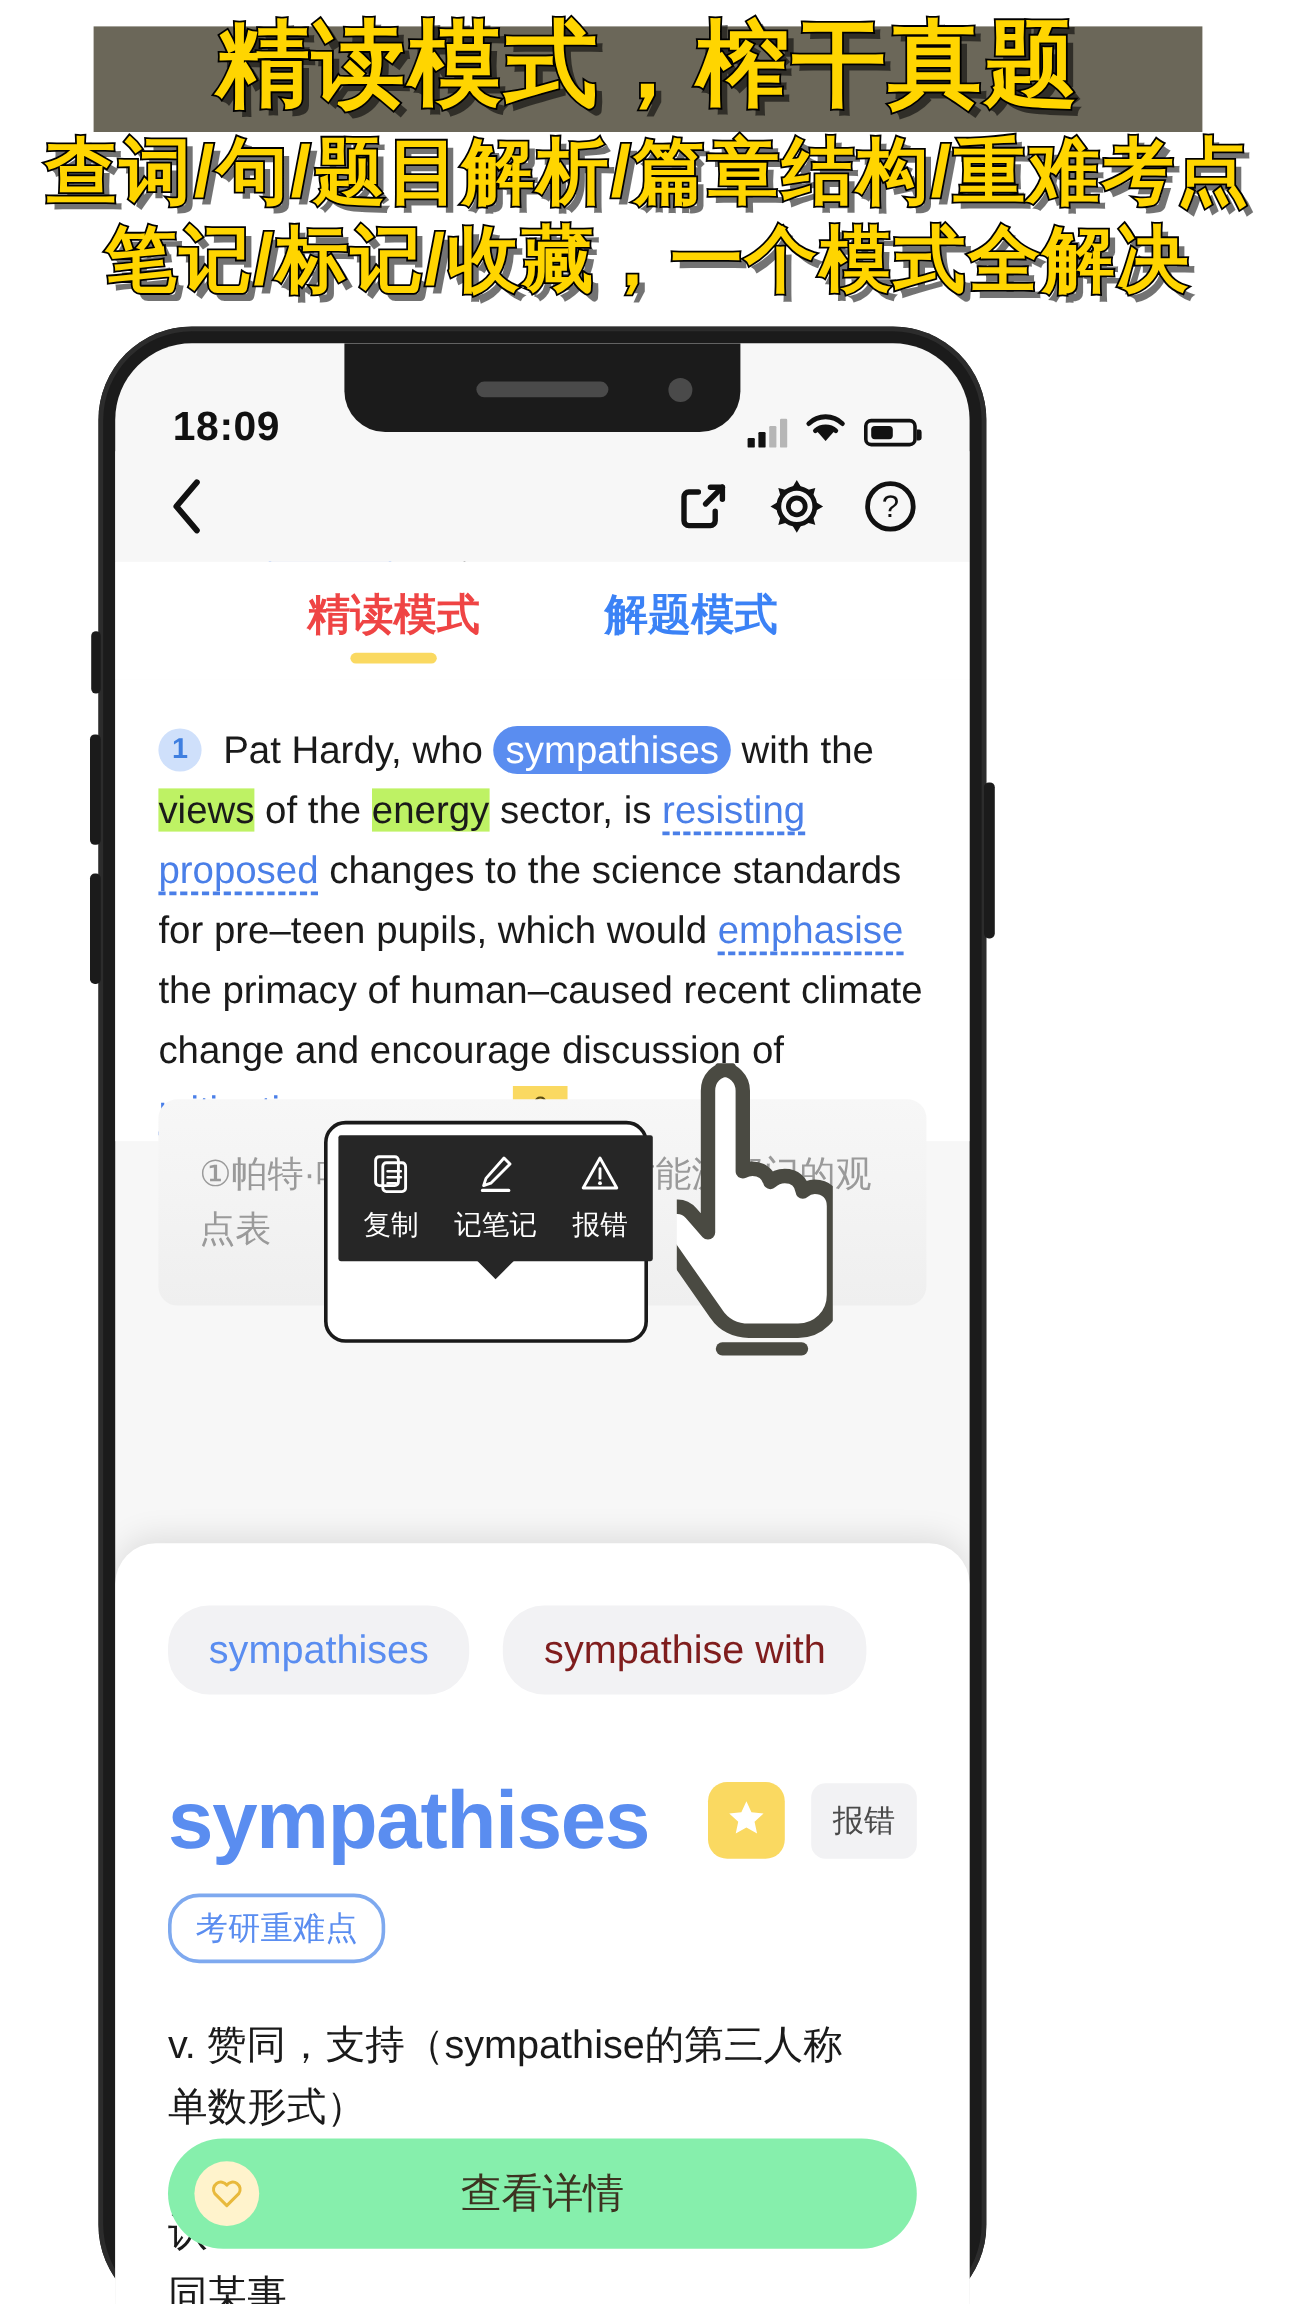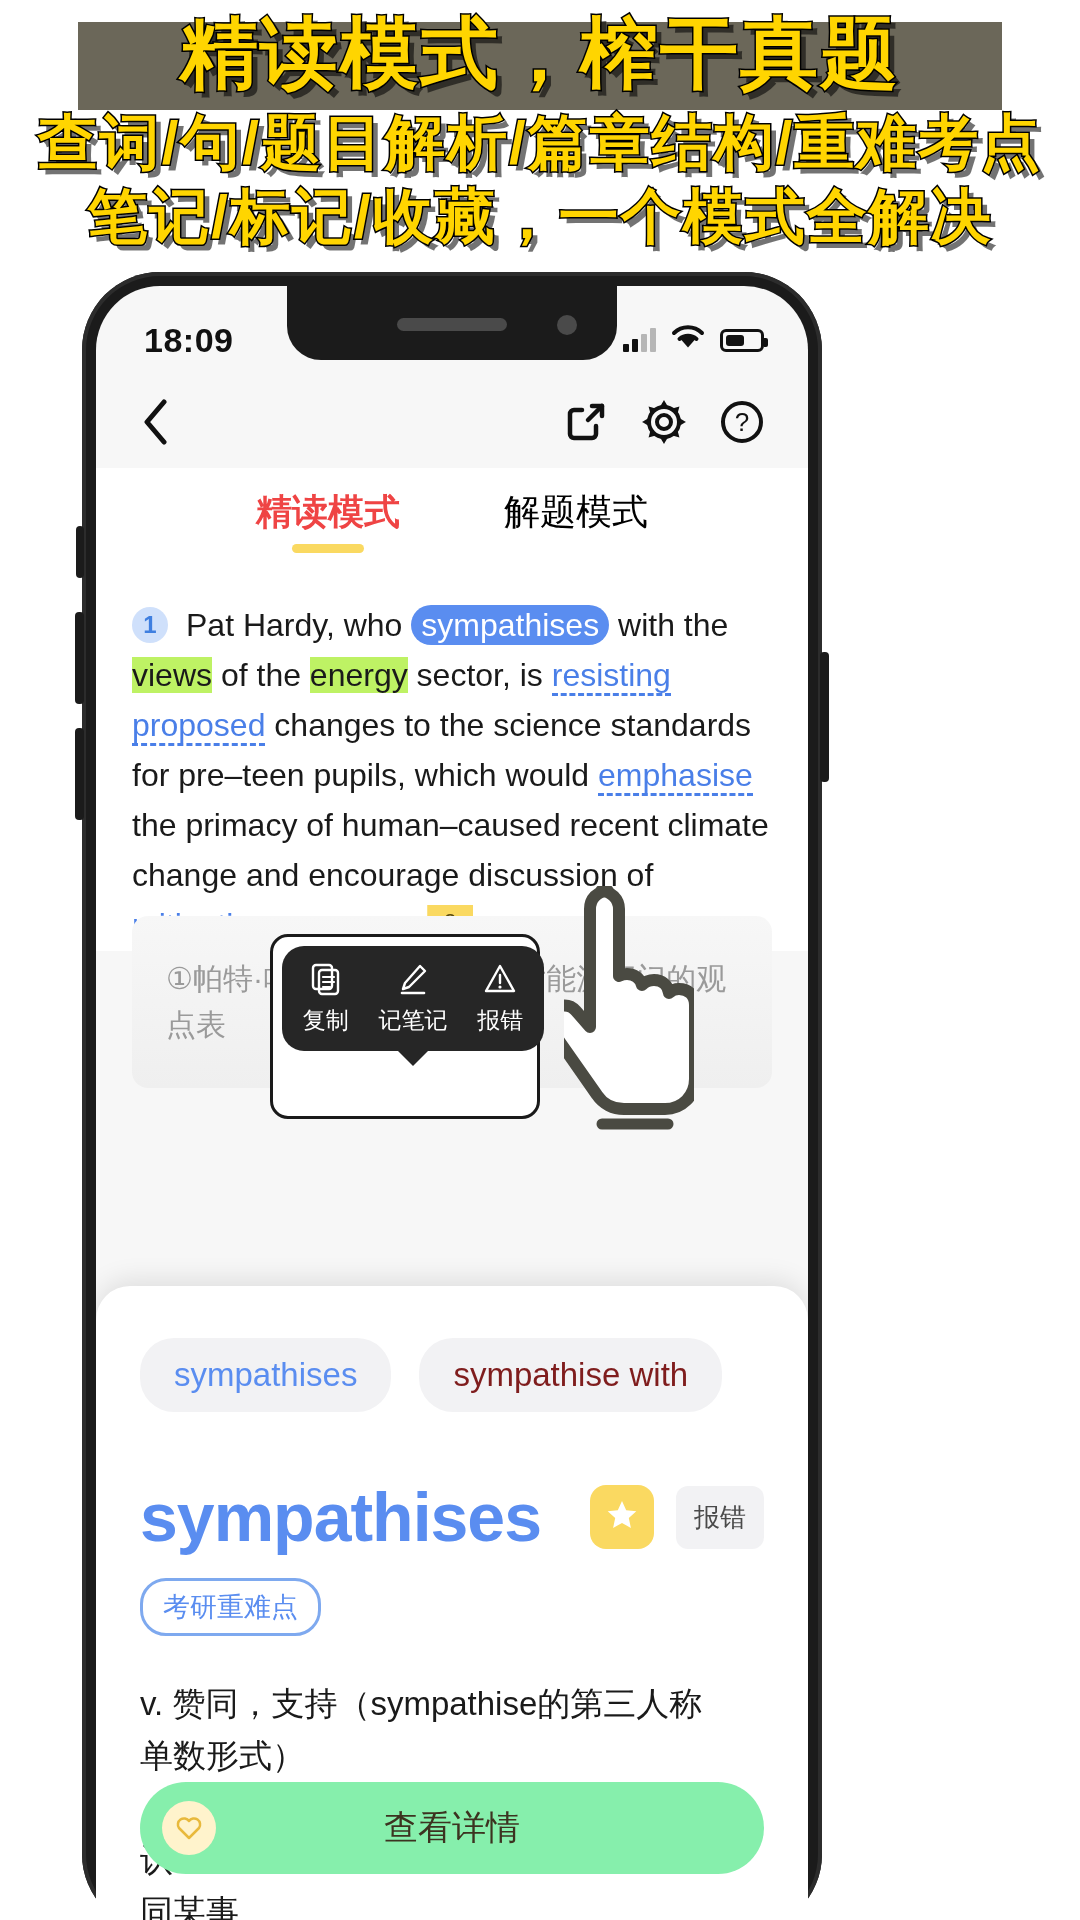--- a/index.html
+++ b/index.html
@@ -62,21 +62,21 @@
     width:110px; height:13px; background:#4a4a4a; border-radius:7px;
   }
   .notch-cam {
     position:absolute; right:40px; top:29px;
     width:20px; height:20px; background:#4a4a4a; border-radius:50%;
   }
 
   
   .statusbar {
     position:absolute; left:0; top:0; width:100%; height:90px;
-    display:flex; align-items:center; justify-content:space-between;
+    display:flex; align-items:flex-end; justify-content:space-between;
     padding:18px 44px 0 48px; z-index:20;
   }
   .status-time { font-size:34px; font-weight:600; color:#111; letter-spacing:0.5px; }
   .status-icons { display:flex; align-items:center; gap:14px; }
   .sig { display:flex; align-items:flex-end; gap:3px; height:24px; }
   .sig i { display:block; width:6px; background:#111; border-radius:1px; }
   .sig i:nth-child(1){height:8px;}
   .sig i:nth-child(2){height:13px;}
   .sig i:nth-child(3){height:18px; background:#b6b6b6;}
   .sig i:nth-child(4){height:24px; background:#b6b6b6;}
@@ -95,21 +95,21 @@
   .nav-ico { width:64px; height:64px; display:flex; align-items:center; justify-content:center; margin-left:14px; }
 
   
   .tabs {
     position:absolute; left:0; top:182px; width:100%; height:98px;
     background:#fff; display:flex; align-items:flex-start;
     justify-content:center; gap:96px; padding-top:14px; z-index:10;
   }
   .tab { position:relative; font-size:36px; padding:6px 4px 20px; }
   .tab.active { color:#ef4444; font-weight:bold; }
-  .tab.inactive { color:#000000; }
+  .tab.inactive { color:#3b82f6;font-weight:bold; }
   .tab-underline {
     position:absolute; left:50%; transform:translateX(-50%); bottom:4px;
     width:72px; height:9px; background:#FAD961; border-radius:5px;
   }
 
   
   .article {
     position:absolute; left:0; top:280px; width:100%;
     padding:34px 36px 0 36px; background:#fff;
   }
@@ -140,21 +140,21 @@
   .trans-block {
     position:absolute; left:36px; right:36px; top:630px;
     background:linear-gradient(#f7f7f7,#efefef);
     border-radius:16px; padding:40px 34px; color:#9a9a9a;
     font-size:30px; line-height:46px; z-index:1;
   }
 
   
   .ctx {
     position:absolute; left:186px; top:660px; width:262px; height:105px;
-    background:#262626; border-radius:22px; z-index:40;
+    background:#262626; border-radius:2px; z-index:40;
     display:flex; align-items:center; justify-content:space-around;
     padding:0 6px;
   }
   .ctx::after {
     content:""; position:absolute; left:50%; transform:translateX(-50%);
     bottom:-15px; width:0; height:0;
     border-left:16px solid transparent; border-right:16px solid transparent;
     border-top:16px solid #262626;
   }
   .ctx-item { display:flex; flex-direction:column; align-items:center; gap:5px; }

